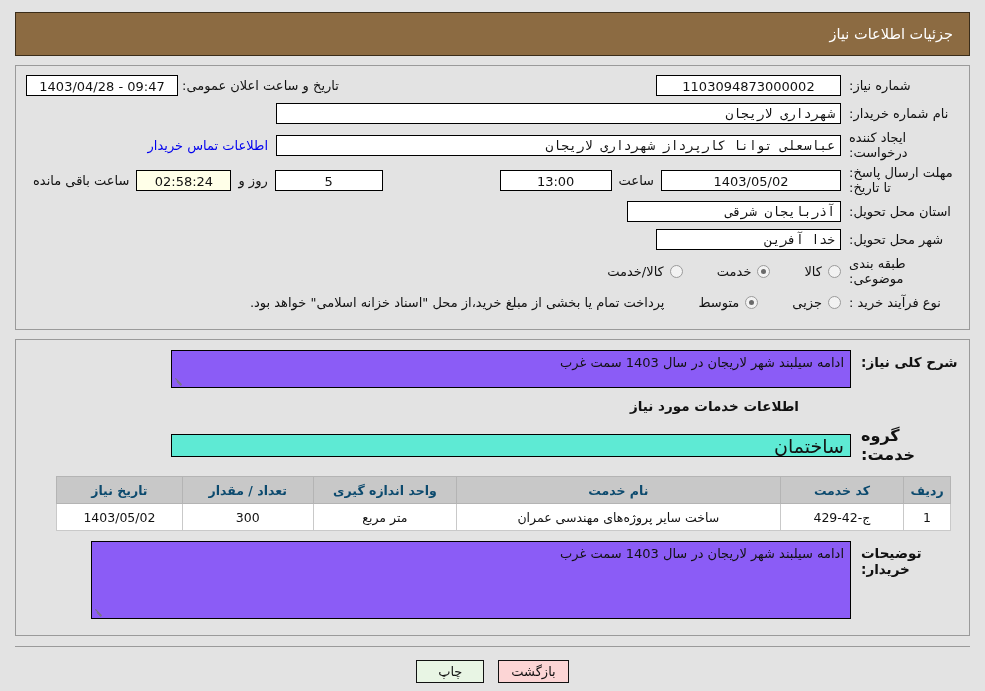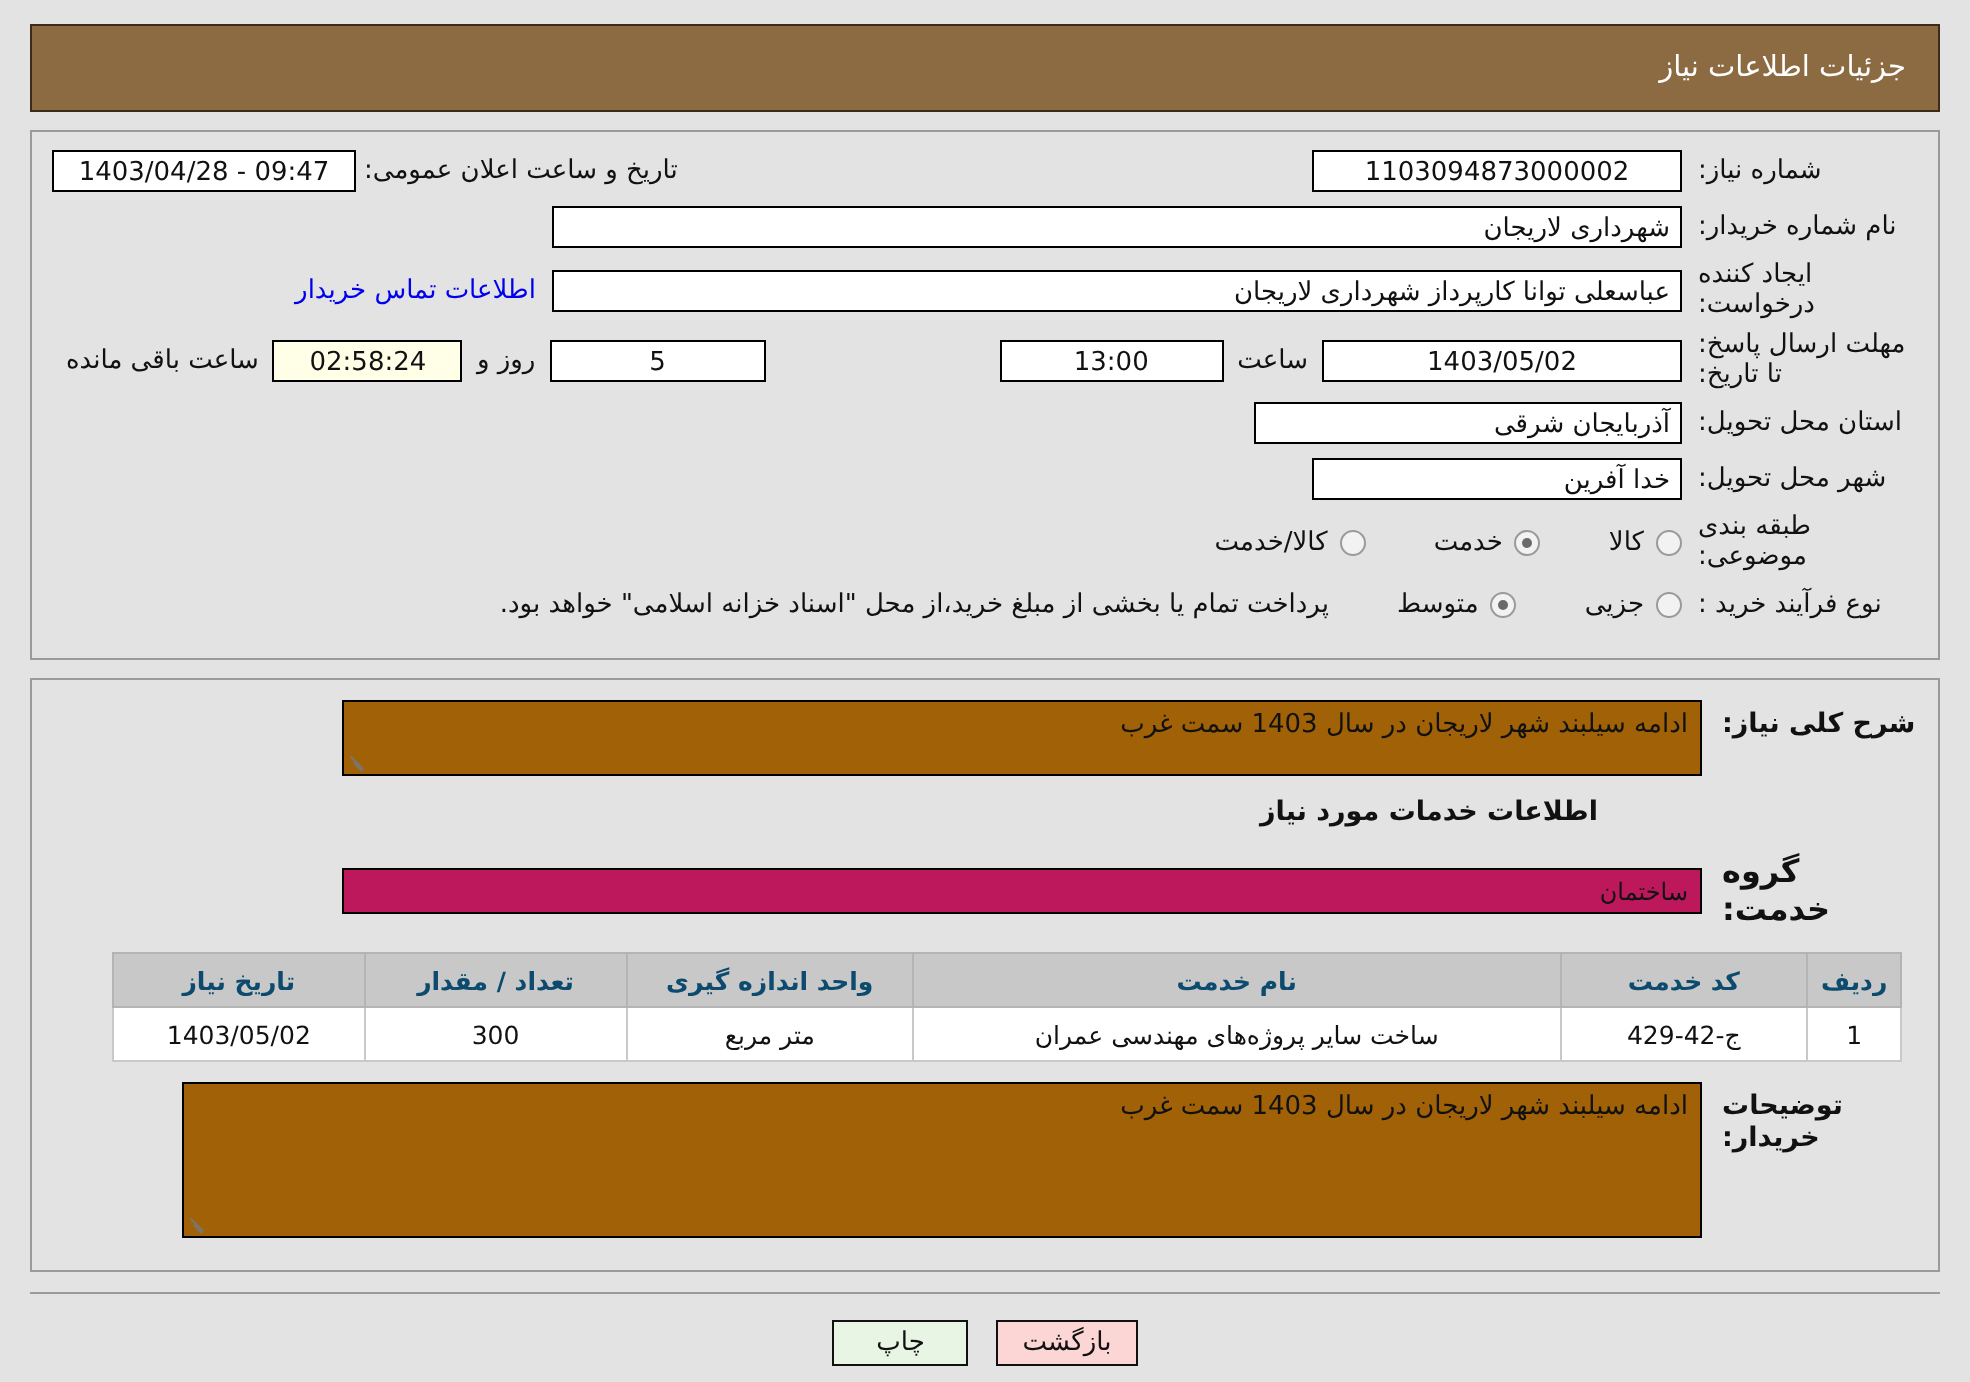--- a/index.html
+++ b/index.html
@@ -97,21 +97,21 @@
     height: 21px;
     line-height: 21px;
     box-sizing: border-box;
     padding: 0 5px;
     font-size: 13px;
     color: #111;
     overflow: hidden;
     white-space: nowrap;
   }
   .fld.center { text-align: center; }
-  .fld.right  { text-align: right; }
+  .fld.right  { text-align: right; font-family: Liberation Mono, monospace; }
   .fld.cream  { background: #ffffe8; text-align: center; }
 
   .w-need    { width: 185px; }
   .w-org     { width: 565px; }
   .w-creator { width: 565px; }
   .w-date    { width: 180px; }
   .w-time    { width: 112px; }
   .w-days    { width: 108px; }
   .w-count   { width: 95px; }
   .w-prov    { width: 214px; }
@@ -189,21 +189,21 @@
     width: 108px;
     flex: 0 0 108px;
     text-align: left;
     padding-left: 10px;
     font-weight: bold;
     font-size: 13.5px;
     padding-top: 4px;
     box-sizing: border-box;
   }
   .textarea-box {
-    background: #a16207;
+    background: #8b5cf6;
     border: 1px solid #000;
     box-sizing: border-box;
     font-size: 13px;
     padding: 4px 6px;
     position: relative;
     color: #111;
     overflow: hidden;
   }
   .ta-short { width: 680px; height: 38px; }
   .ta-tall  { width: 760px; height: 78px; }
@@ -241,25 +241,25 @@
     width: 108px;
     flex: 0 0 108px;
     text-align: left;
     padding-left: 10px;
     font-weight: bold;
     font-size: 16px;
     box-sizing: border-box;
   }
   .group-fld {
     width: 680px;
-    background: #be185d;
+    background: #5eead4;
     border: 1px solid #000;
     height: 23px;
     line-height: 23px;
-    font-size: 12px;
+    font-size: 19px;
     padding: 0 6px;
     box-sizing: border-box;
   }
 
   
   .tbl-wrap {
     padding: 0 8px 0 8px;
     margin-bottom: 10px;
   }
   table.items {

